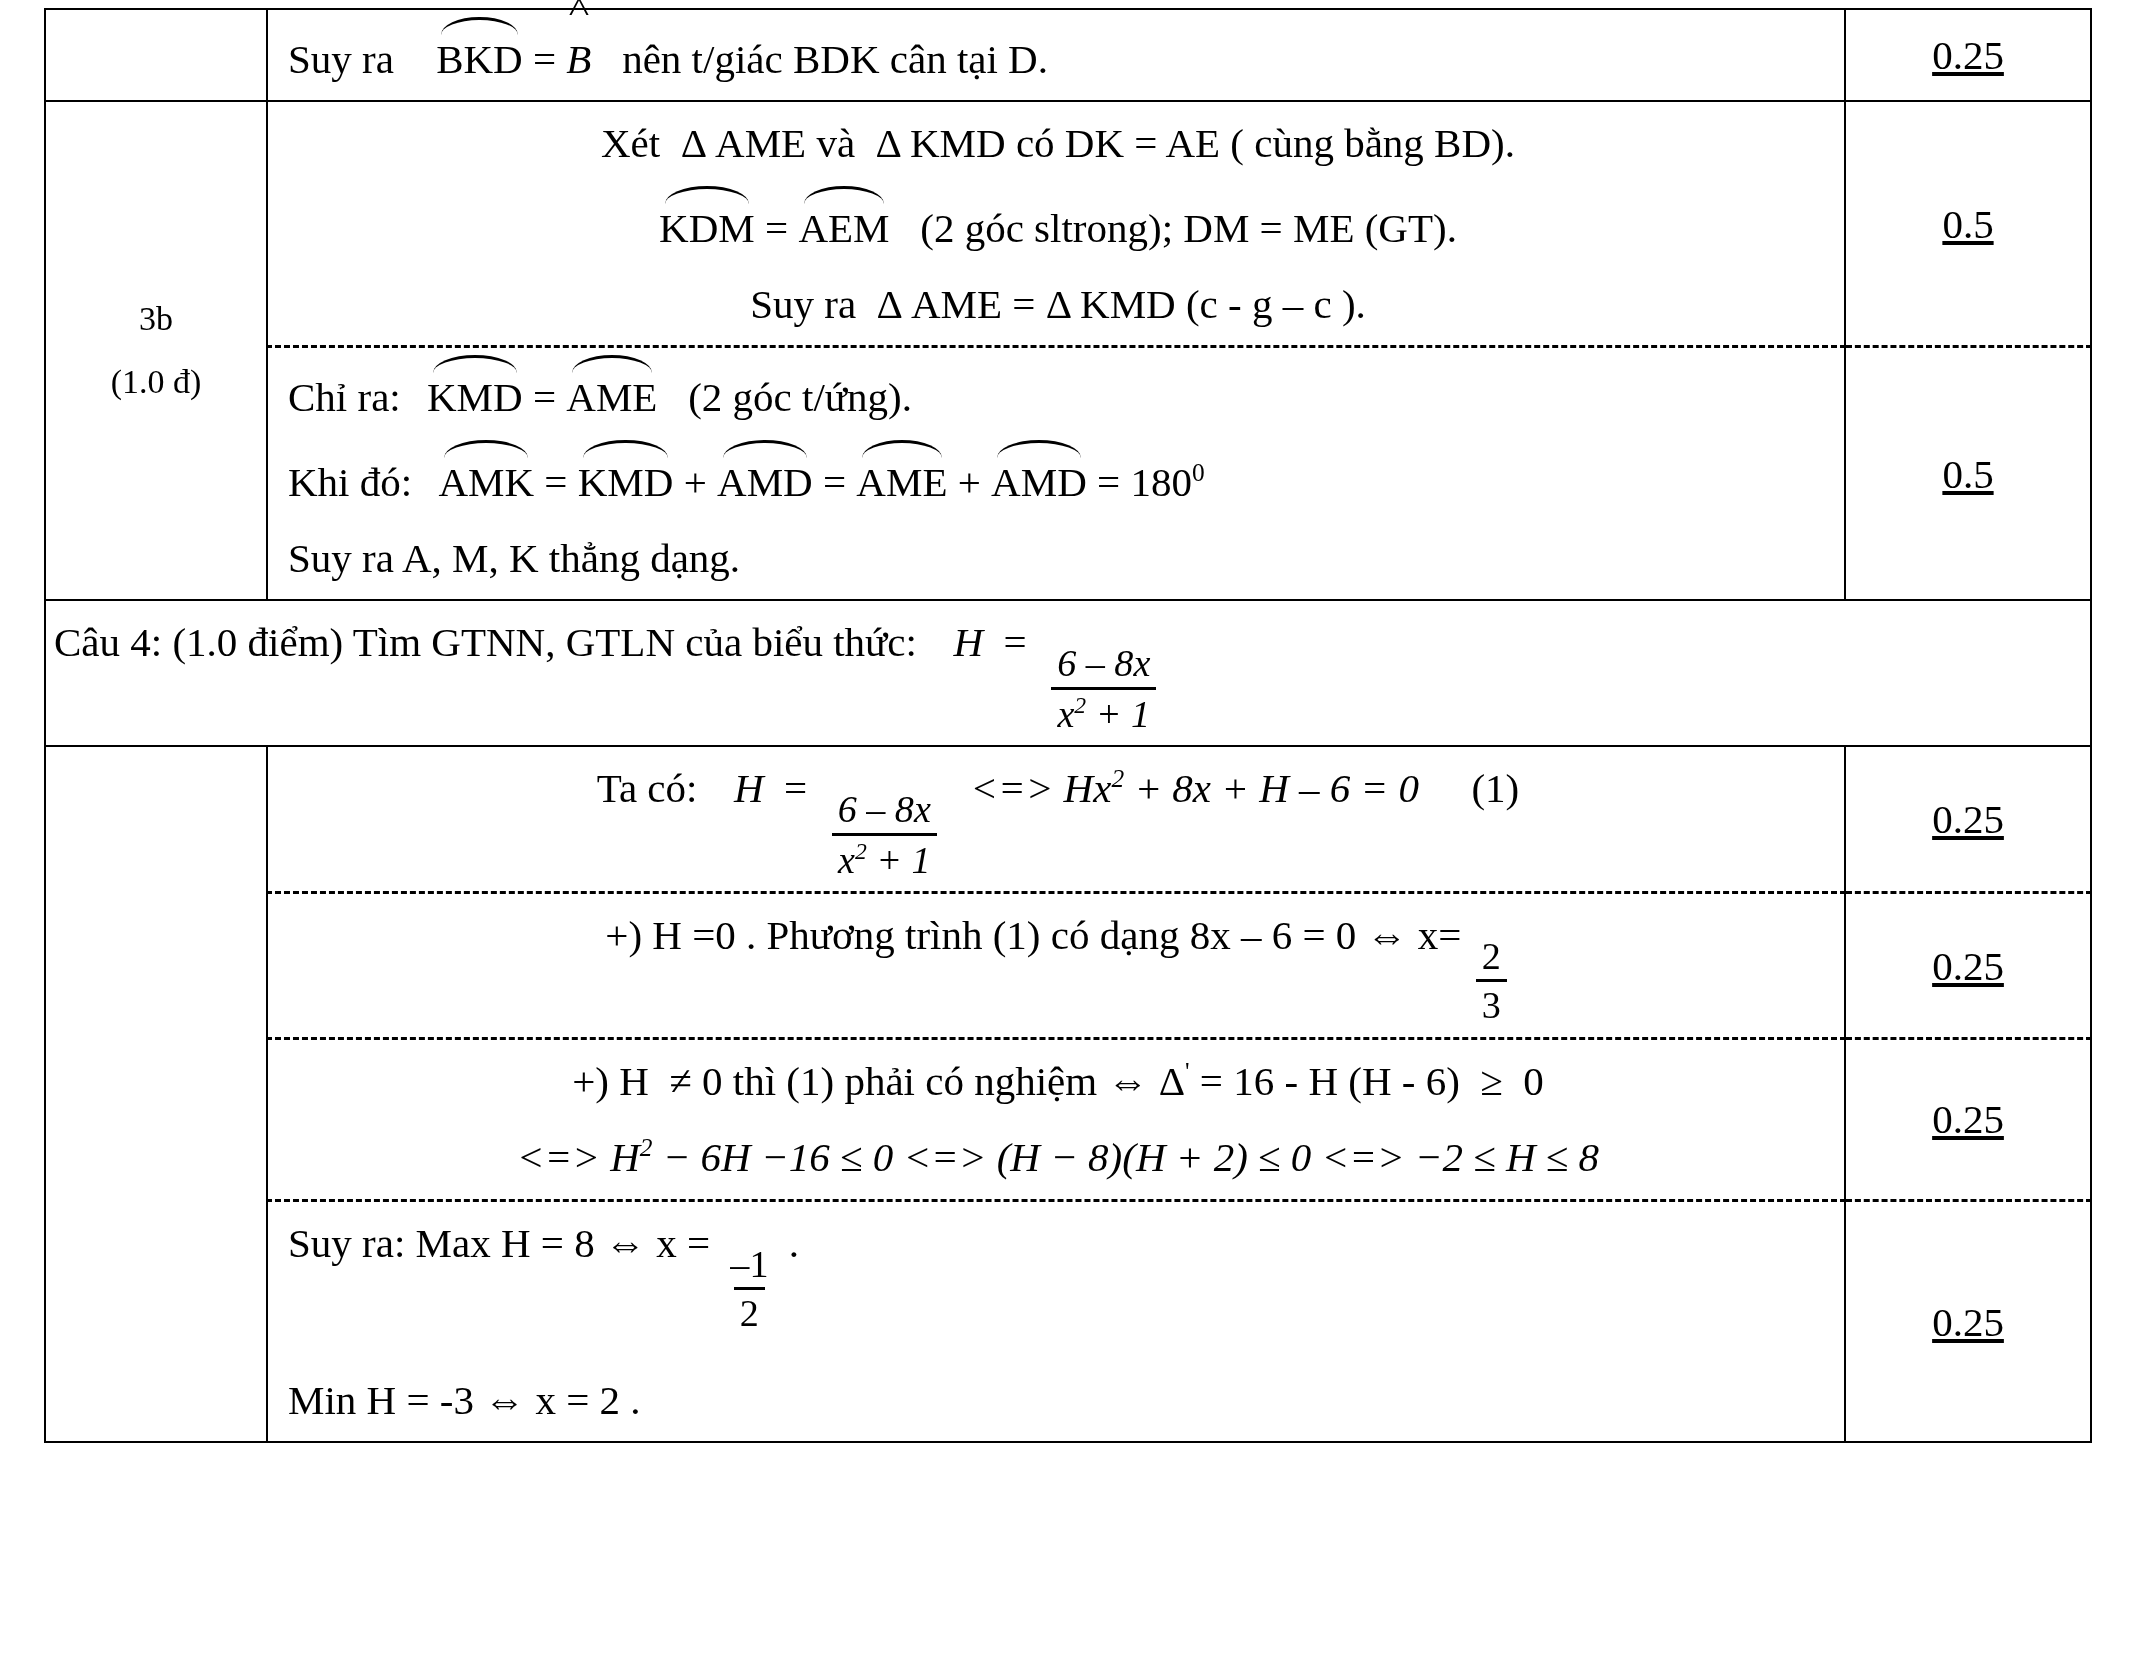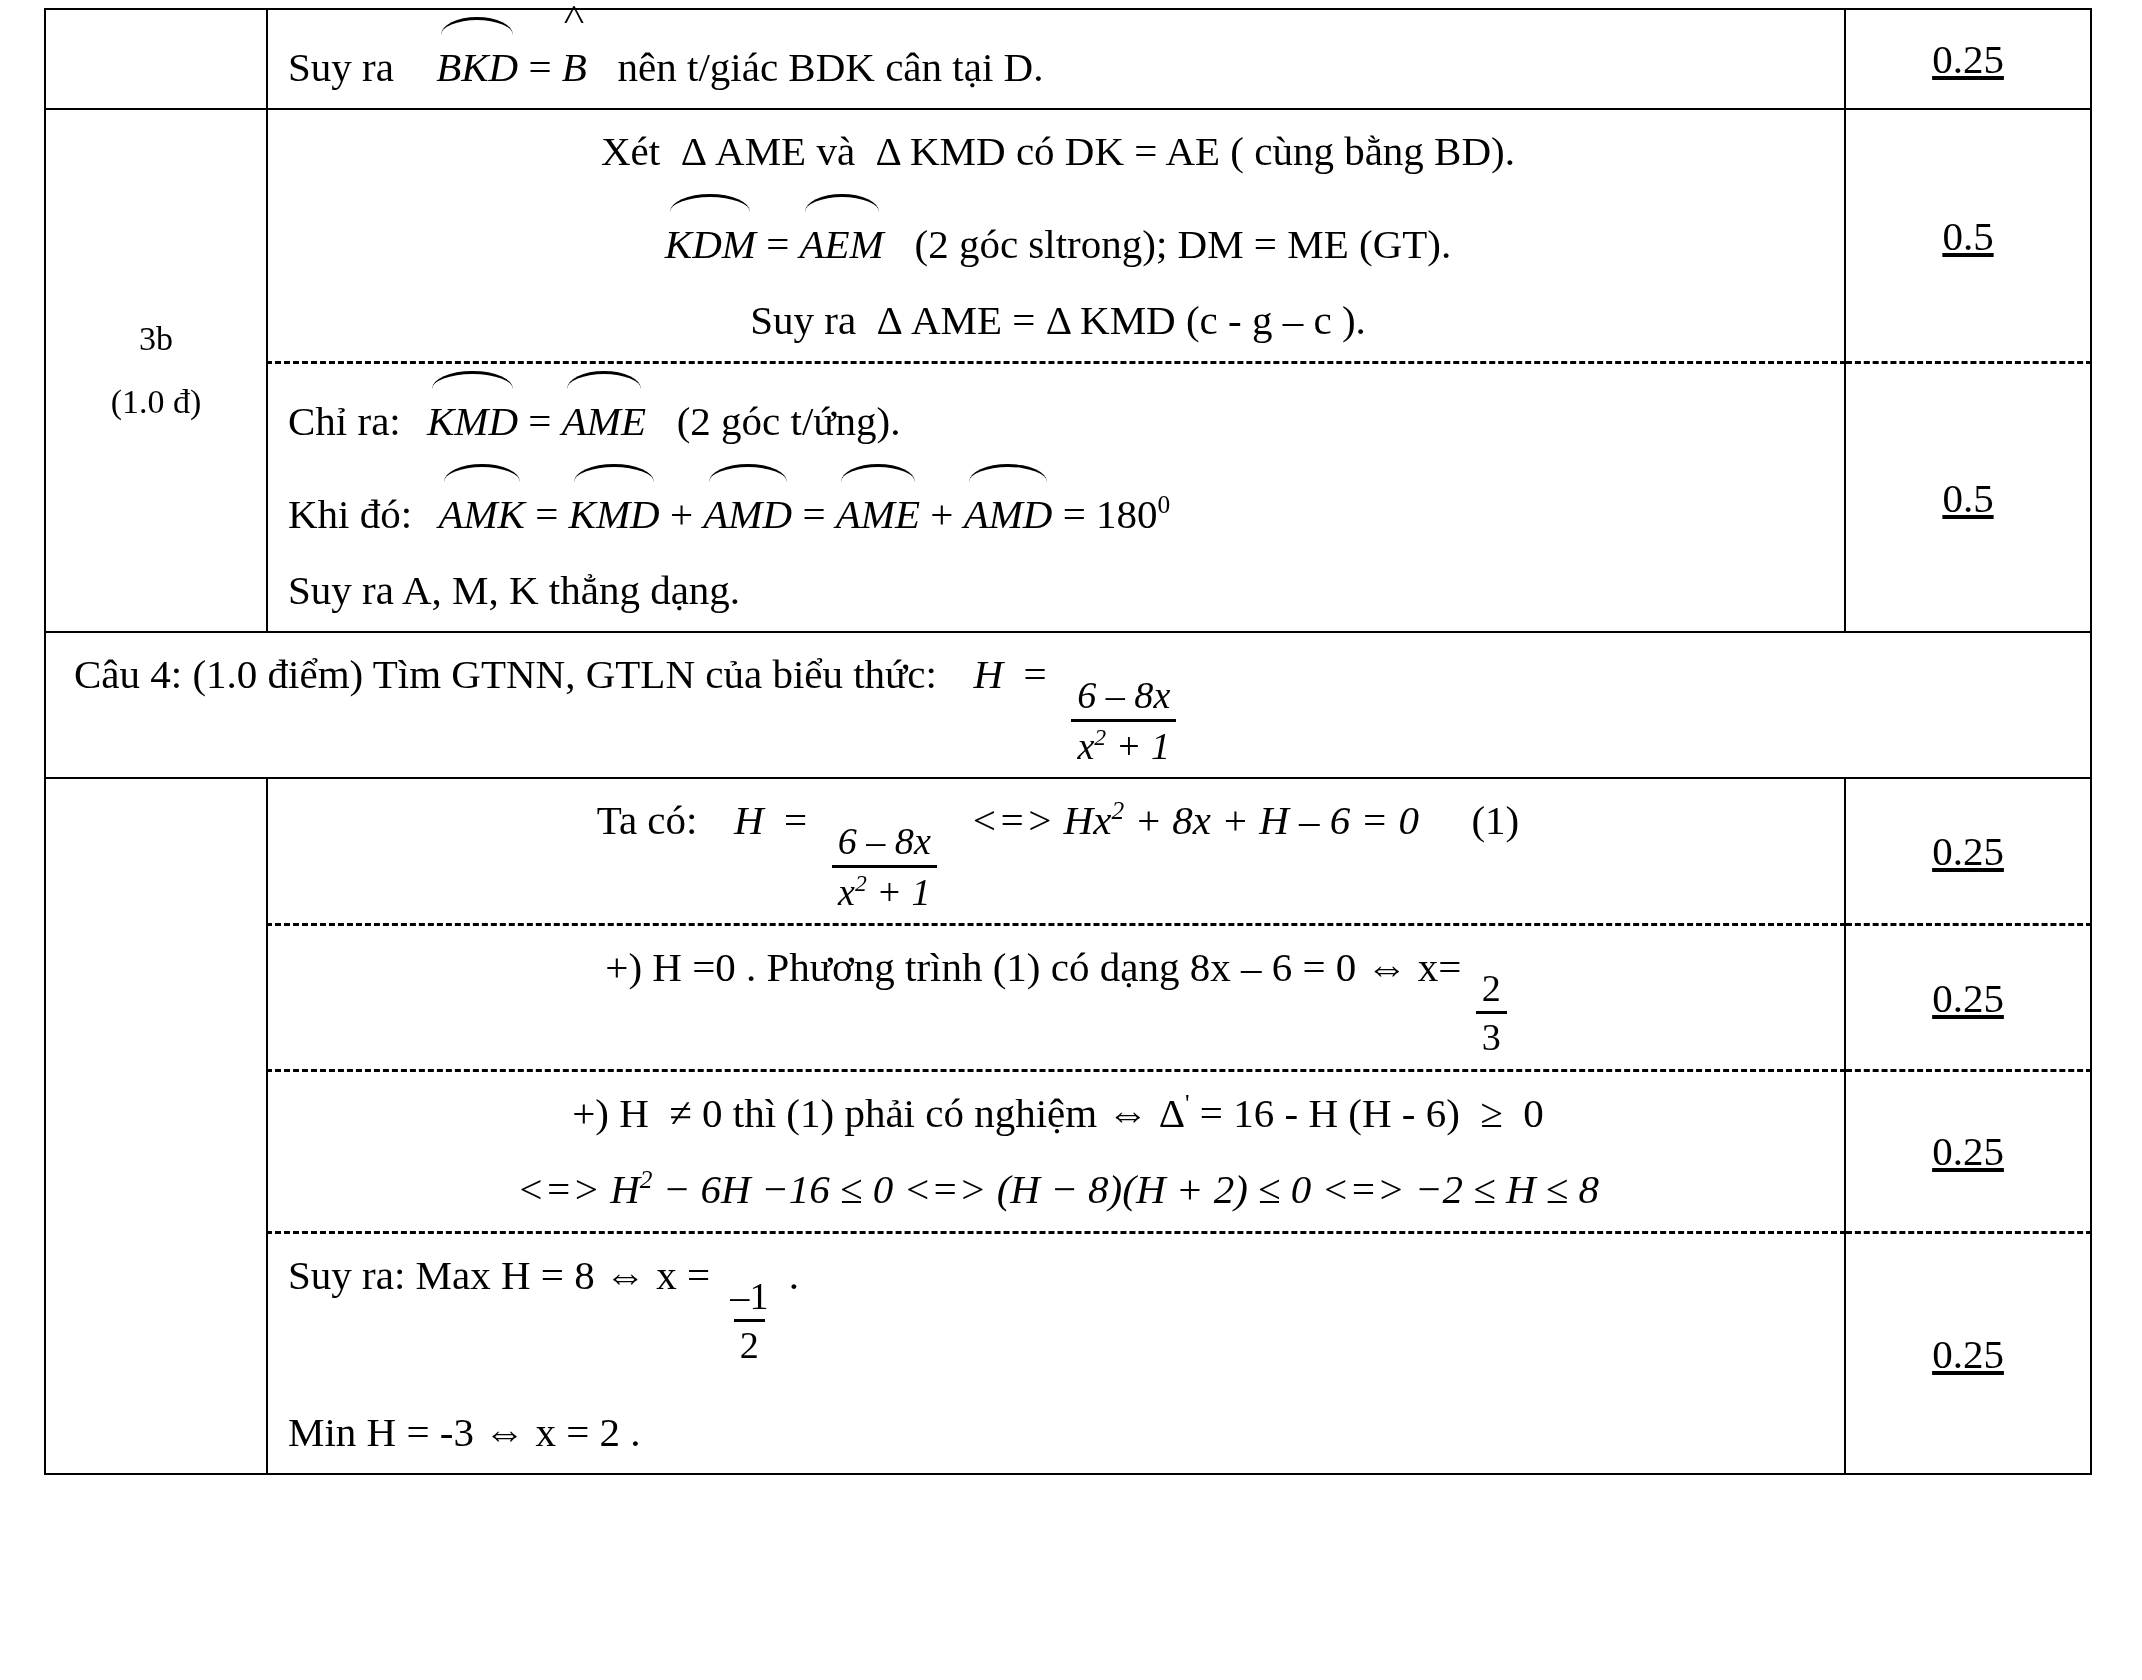--- a/index.html
+++ b/index.html
@@ -100,22 +100,21 @@
   .line + .line { margin-top: 14px; }
 
   
   .mi {
     font-family: "Liberation Serif", "DejaVu Serif", serif;
     font-style: italic;
   }
   .ang {
     display: inline-block;
     position: relative;
-    font-style: italic;
-    padding-top: 16px;
+    padding-top: 8px;
   }
   .ang::before {
     content: "";
     position: absolute;
     left: 6%;
     right: 6%;
     top: -3px;
     height: 15px;
     border-top: 3px solid #000;
     border-radius: 50% 50% 0 0 / 100% 100% 0 0;
@@ -229,21 +228,21 @@
               <span> = 180</span><span class="supn">0</span>
             </div>
             <div class="line nb">Suy ra A, M, K thẳng dạng.</div>
           </div>
         </td>
         <td class="score-cell dash-top">0.5</td>
       </tr>
 
       <tr>
         <td colspan="3">
-          <div class="cellpad" style="padding-left:28px;">
+          <div class="cellpad" style="padding-left:8px;">
             <div class="line nb">
               <span>Câu 4: (1.0 điểm) Tìm GTNN, GTLN của biểu thức:</span>
               <span class="sp"></span>
               <span class="mi">H</span>
               <span>&nbsp;=&nbsp;</span>
               <span class="frac">
                 <span class="num mi">6 – 8<span class="mi">x</span></span>
                 <span class="den mi"><span class="mi">x</span><span class="sup">2</span> + 1</span>
               </span>
             </div>

